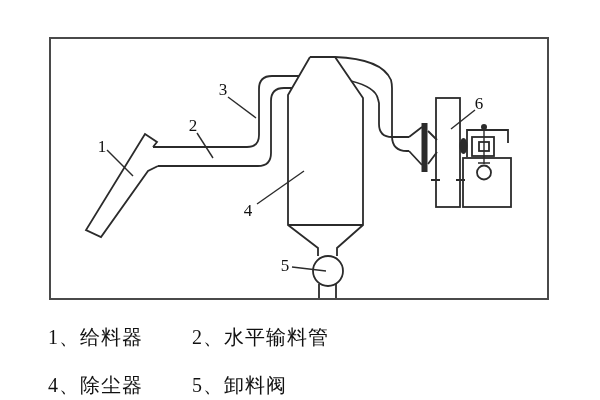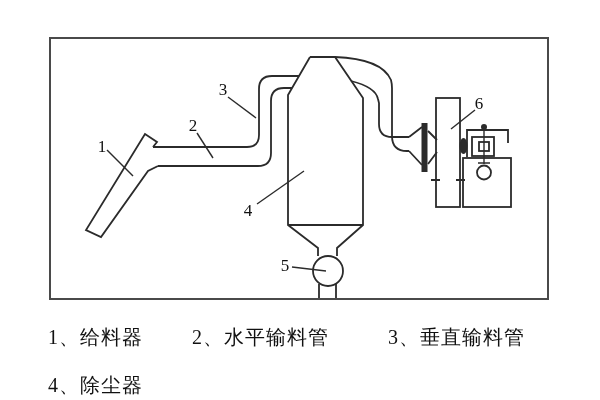--- a/index.html
+++ b/index.html
@@ -69,21 +69,21 @@
     <text class="num-label" x="479" y="109">6</text>
   </svg>
 
   <div id="legend">
     <div class="legend-item li-r1 li-c1">
       <span>1</span><span>、</span><span>给料器</span>
     </div>
     <div class="legend-item li-r1 li-c2">
       <span>2</span><span>、</span><span>水平输料管</span>
     </div>
-    <div class="legend-item li-r1 li-c3">
-      <span>3</span><span>、</span><span>垂直输料管</span>
-    </div>
     <div class="legend-item li-r2 li-c1">
       <span>4</span><span>、</span><span>除尘器</span>
+    </div>
+    <div class="legend-item li-r2 li-c2">
+      <span>5</span><span>、</span><span>卸料阀</span>
     </div>
   </div>
 
 </div>
 
 </body></html>

